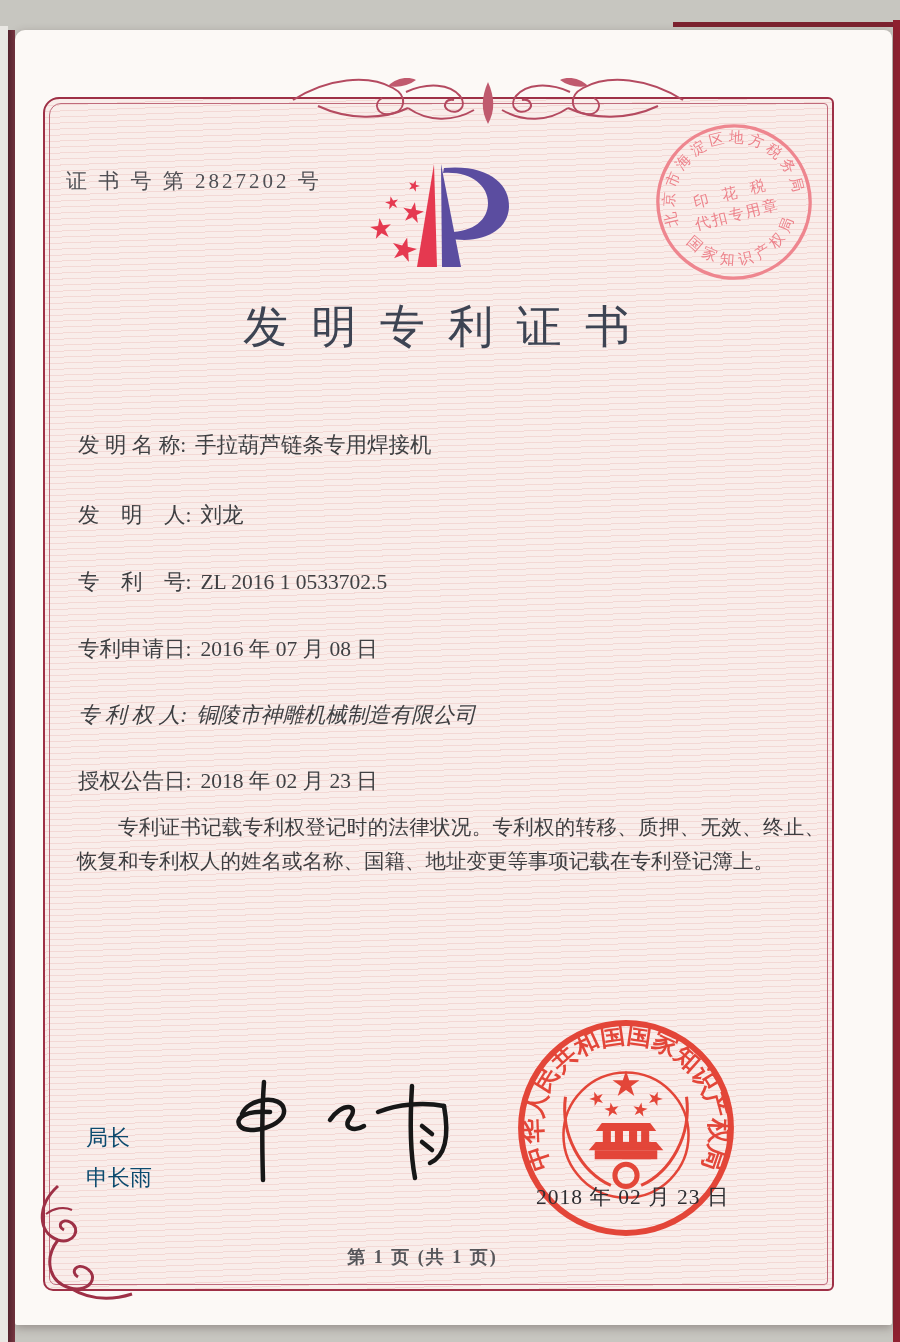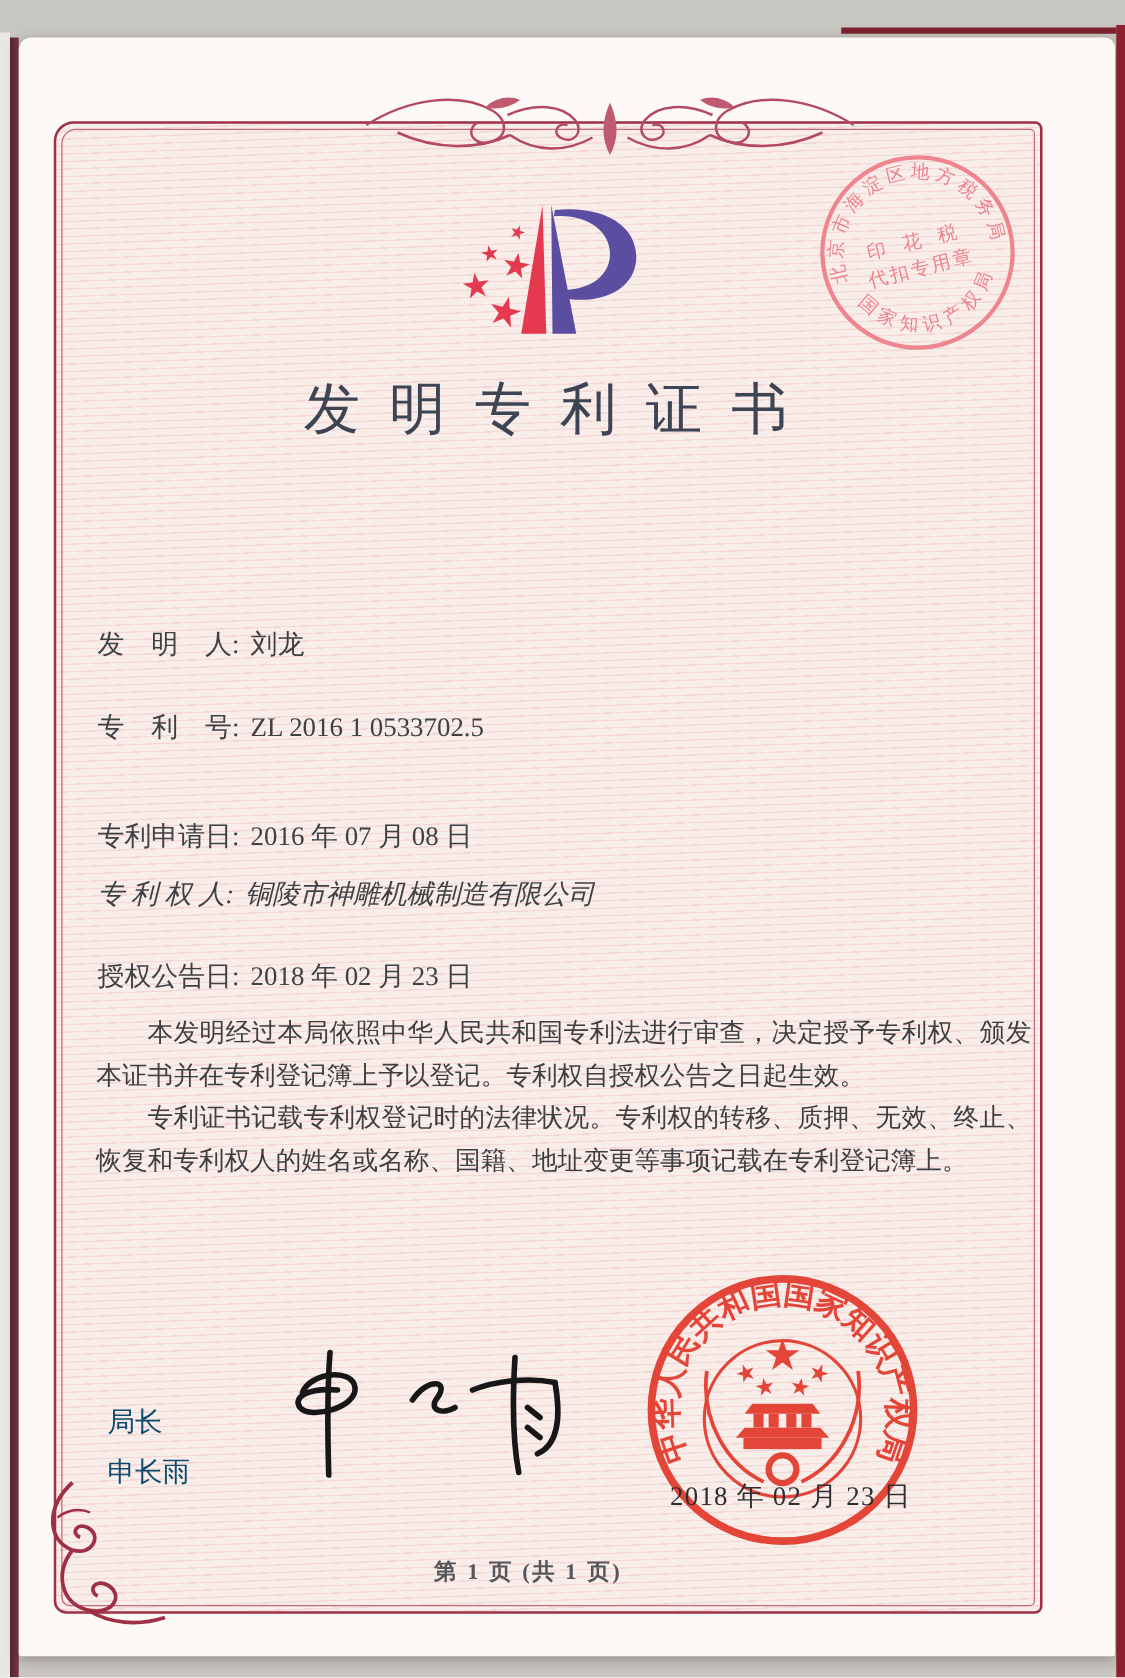--- a/index.html
+++ b/index.html
@@ -34,21 +34,21 @@
     position:absolute;left:66px;top:167px;font-size:21px;letter-spacing:3px;color:#4f4f54;
   }
   .logo{position:absolute;left:330px;top:140px;width:215px;height:152px;}
   .tax-stamp{position:absolute;left:650px;top:118px;width:168px;height:168px;transform:rotate(-14deg);opacity:.92;}
   .title{
     position:absolute;left:43px;top:297px;width:787px;text-align:center;
     font-size:45px;font-weight:normal;color:#3d4453;letter-spacing:.52em;text-indent:.52em;
   }
   .field{position:absolute;left:78px;font-size:21.5px;color:#3f4043;white-space:nowrap;}
   .field .fvalue{margin-left:9px;}
-  .f0{top:430px;} .f1{top:500px;} .f2{top:567px;font-family:Liberation Serif, serif;} .f3{top:654px;} .f4{top:700px;font-style:italic;} .f5{top:766px;text-align:center;}
+  .f0{top:430px;} .f1{top:500px;} .f2{top:567px;font-family:Liberation Serif, serif;} .f3{top:634px;} .f4{top:700px;font-style:italic;} .f5{top:766px;text-align:center;}
   .body-text{
     position:absolute;left:77px;top:810px;width:748px;
     font-size:20.5px;line-height:34px;color:#3e3e41;text-align:justify;
   }
   .body-text p{margin:0;text-indent:2em;}
   .signer{position:absolute;left:86px;top:1118px;font-size:22px;color:#0c4a6e;line-height:40px;}
   .signature{position:absolute;left:218px;top:1068px;width:238px;height:128px;}
   .seal{position:absolute;left:510px;top:1012px;width:232px;height:232px;opacity:.93;}
   .seal-date{position:absolute;left:536px;top:1182px;font-size:21.5px;color:#2e2e32;letter-spacing:1px;}
   .footer{position:absolute;left:29px;top:1245px;width:787px;text-align:center;font-size:18px;color:#56565a;letter-spacing:2px;font-weight:bold;}
@@ -89,20 +89,21 @@
 
   <svg class="ornament-corner" viewBox="0 0 112 132">
     <g stroke="#9e3046" fill="none" stroke-width="3">
       <path d="M32,8 C10,28 12,55 32,62 C48,67 56,50 44,44 C36,40 30,48 38,52"></path>
       <path d="M32,62 C18,80 22,104 44,110 C64,115 74,98 60,90 C50,85 44,94 52,99"></path>
       <path d="M44,110 C62,121 84,123 106,116"></path>
       <path d="M20,36 C28,30 38,28 46,32" stroke-width="2"></path>
     </g>
   </svg>
 
+  <div class="cert-no">证 书 号 第 2827202 号</div>
 
   <svg class="logo" viewBox="0 0 215 152">
     <g fill="#e53950">
       <use href="#star" transform="translate(84,46) scale(6) rotate(18)"></use>
       <use href="#star" transform="translate(62,63) scale(7) rotate(-12)"></use>
       <use href="#star" transform="translate(83,73) scale(11) rotate(10)"></use>
       <use href="#star" transform="translate(51,89) scale(11) rotate(-8)"></use>
       <use href="#star" transform="translate(74,110) scale(13) rotate(14)"></use>
       <path d="M104,24 L107,127 L87,127 Z"></path>
     </g>
@@ -123,38 +124,40 @@
     </text>
     <text x="85" y="81" font-size="15.5" fill="#ec7983" text-anchor="middle" letter-spacing="5">印 花 税</text>
     <text x="85" y="103" font-size="15.5" fill="#ec7983" text-anchor="middle" letter-spacing="2">代扣专用章</text>
     <text font-size="15" fill="#ec7983" letter-spacing="5">
       <textPath href="#taxBot" startOffset="50%" text-anchor="middle">国家知识产权局</textPath>
     </text>
   </svg>
 
   <div class="title">发明专利证书</div>
 
+  <div class="field f0">
+    <span class="flabel">发 明 名 称:</span><span class="fvalue">手拉葫芦链条专用焊接机</span>
+  </div>
   <div class="field f1">
     <span class="flabel">发　明　人:</span><span class="fvalue">刘龙</span>
   </div>
   <div class="field f2">
     <span class="flabel">专　利　号:</span><span class="fvalue">ZL 2016 1 0533702.5</span>
   </div>
   <div class="field f3">
     <span class="flabel">专利申请日:</span><span class="fvalue">2016 年 07 月 08 日</span>
   </div>
   <div class="field f4">
     <span class="flabel">专 利 权 人:</span><span class="fvalue">铜陵市神雕机械制造有限公司</span>
   </div>
   <div class="field f5">
     <span class="flabel">授权公告日:</span><span class="fvalue">2018 年 02 月 23 日</span>
   </div>
 
   <div class="body-text">
-    <p>本发明经过本局依照中华人民共和国专利法进行审查，决定授予专利权、颁发本证书并在专利登记簿上予以登记。专利权自授权公告之日起生效。</p>
     <p>专利证书记载专利权登记时的法律状况。专利权的转移、质押、无效、终止、恢复和专利权人的姓名或名称、国籍、地址变更等事项记载在专利登记簿上。</p>
   </div>
 
   <div class="signer">
     <div>局长</div>
     <div>申长雨</div>
   </div>
 
   <svg class="signature" viewBox="0 0 238 128">
     <g stroke="#171717" stroke-width="4.5" fill="none" stroke-linecap="round" stroke-linejoin="round">

